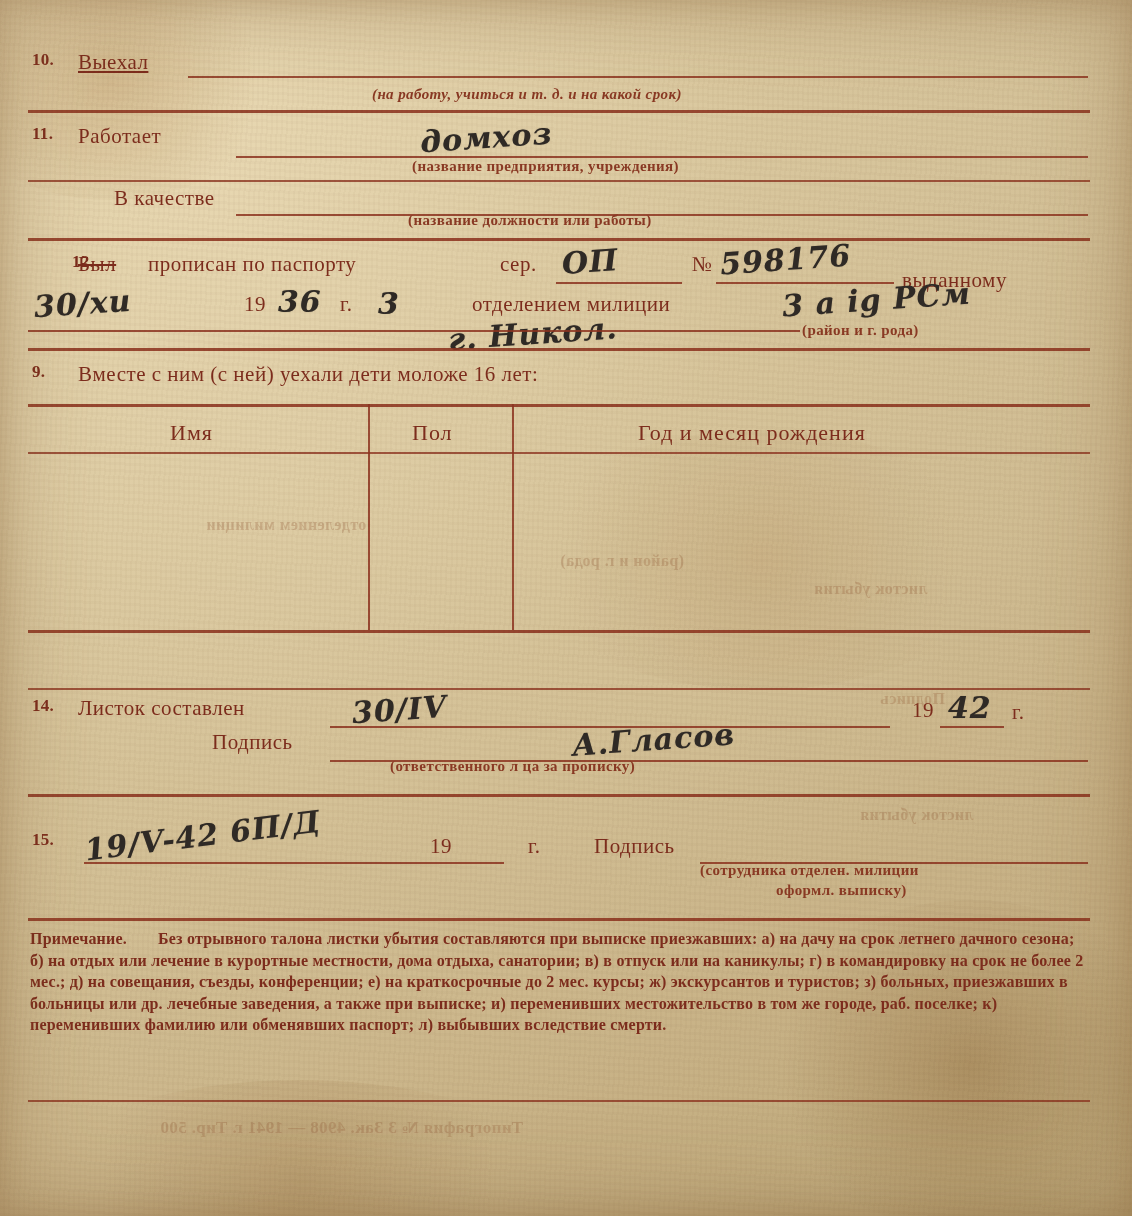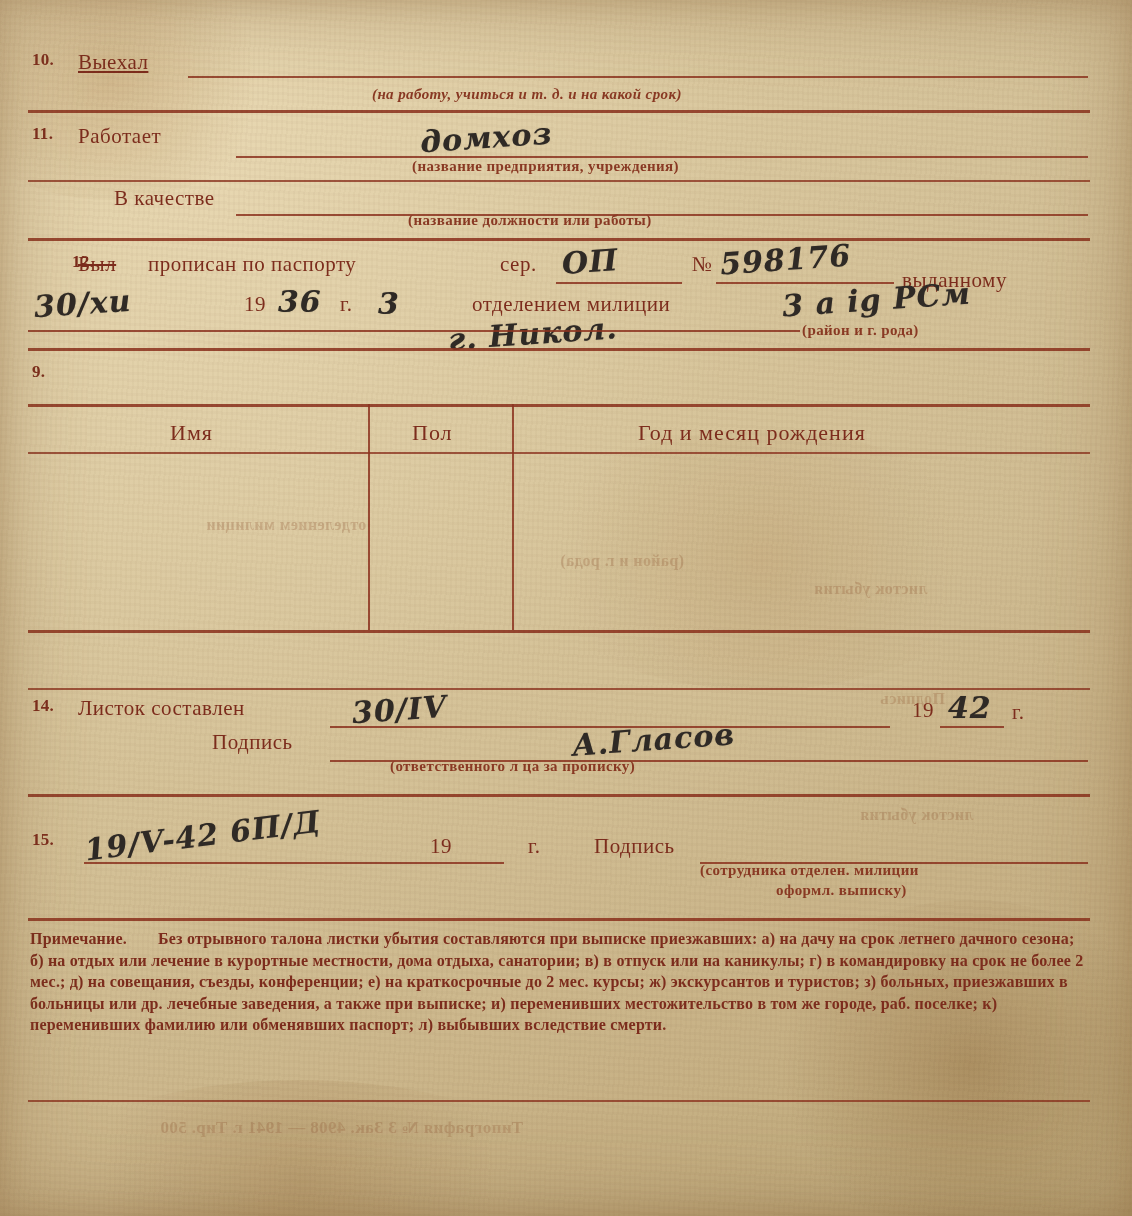--- a/index.html
+++ b/index.html
@@ -194,20 +194,21 @@
     <div class="ln lbl" style="left:340px; top:292px;">г.</div>
     <div class="hw big" style="left:378px; top:286px;">3</div>
     <div class="ln lbl" style="left:472px; top:292px;">отделением милиции</div>
     <div class="hw big skew" style="left:782px; top:282px;">3 а ig  РСм</div>
     <div class="hw big skew" style="left:448px; top:316px;">г. Никол.</div>
     <div class="dotline" style="left:28px; top:330px; width:772px;"></div>
     <div class="ln hint" style="left:802px; top:322px;">(район и г. рода)</div>
     <div class="rule thick" style="left:28px; top:348px; width:1062px;"></div>
 
     <div class="ln num" style="left:32px; top:362px;">9.</div>
+    <div class="ln lbl" style="left:78px; top:362px;">Вместе с ним (с ней) уехали дети моложе 16 лет:</div>
 
     <div class="rule thick" style="left:28px; top:404px; width:1062px;"></div>
     <div class="rule thin" style="left:28px; top:452px; width:1062px;"></div>
     <div class="rule thick" style="left:28px; top:630px; width:1062px;"></div>
     <div class="vrule" style="left:368px; top:404px; height:226px;"></div>
     <div class="vrule" style="left:512px; top:404px; height:226px;"></div>
 
     <div class="tbl-head" style="left:170px; top:420px;">Имя</div>
     <div class="tbl-head" style="left:412px; top:420px;">Пол</div>
     <div class="tbl-head" style="left:638px; top:420px;">Год и месяц рождения</div>

